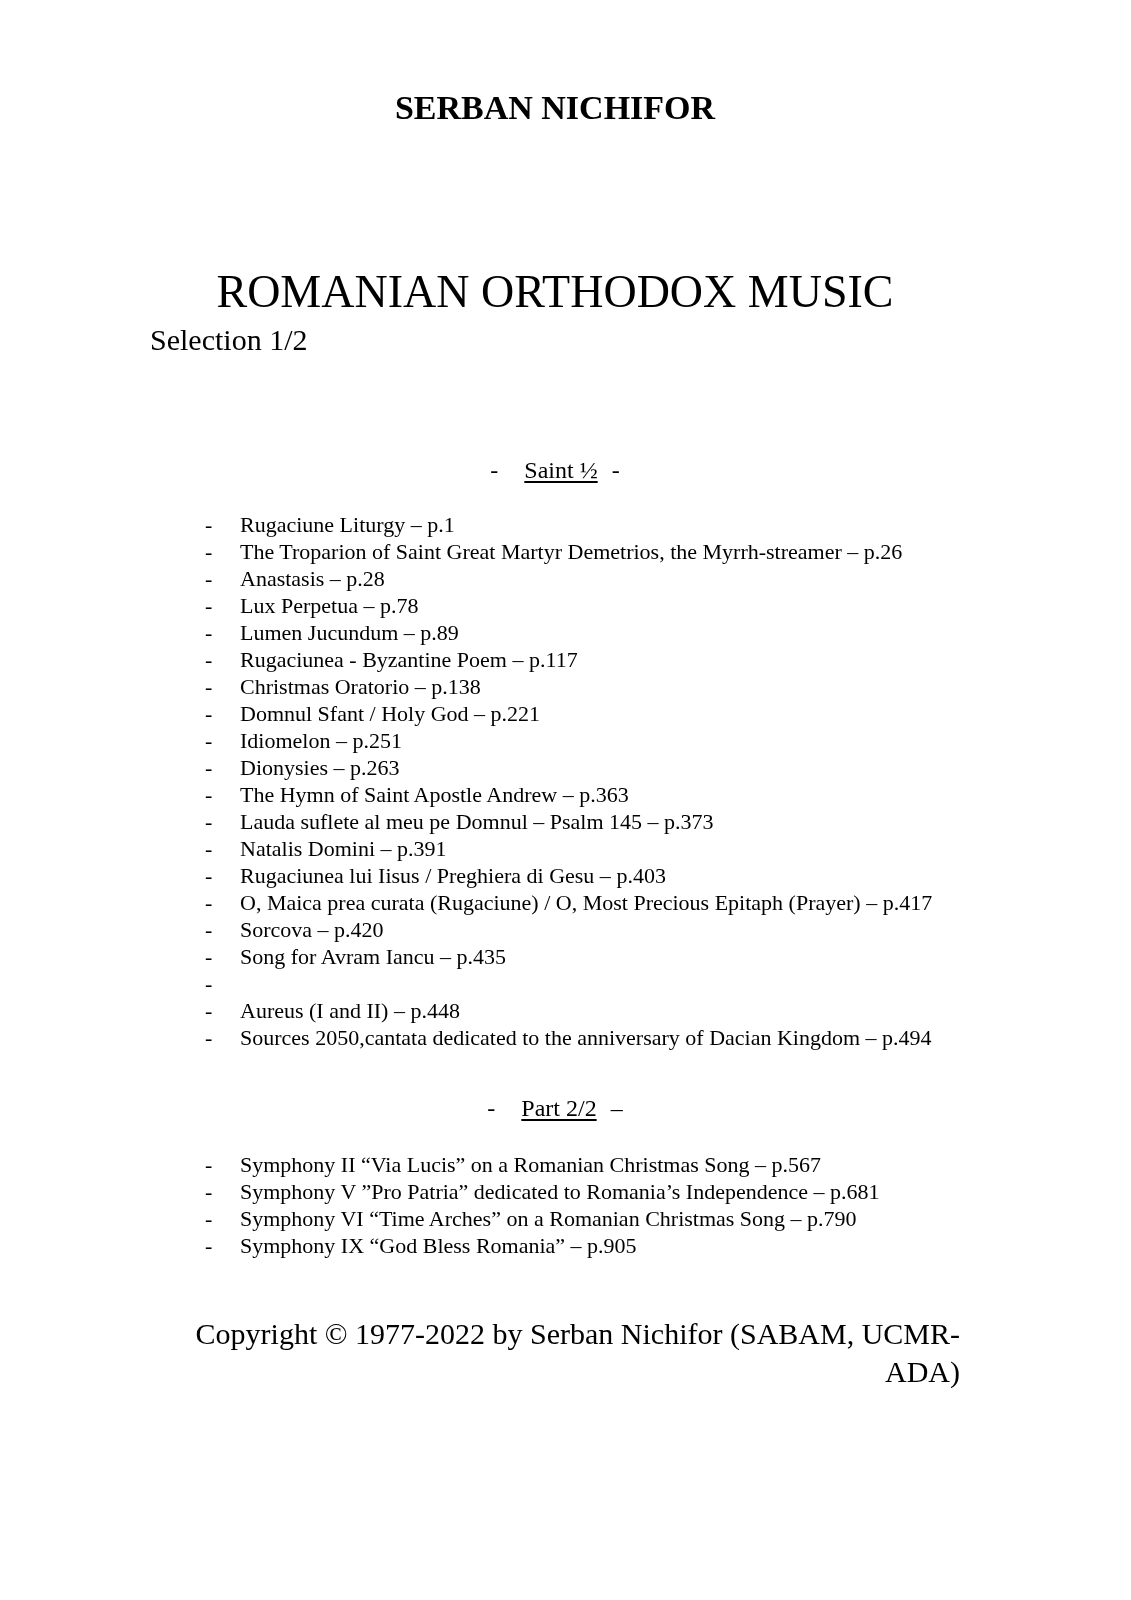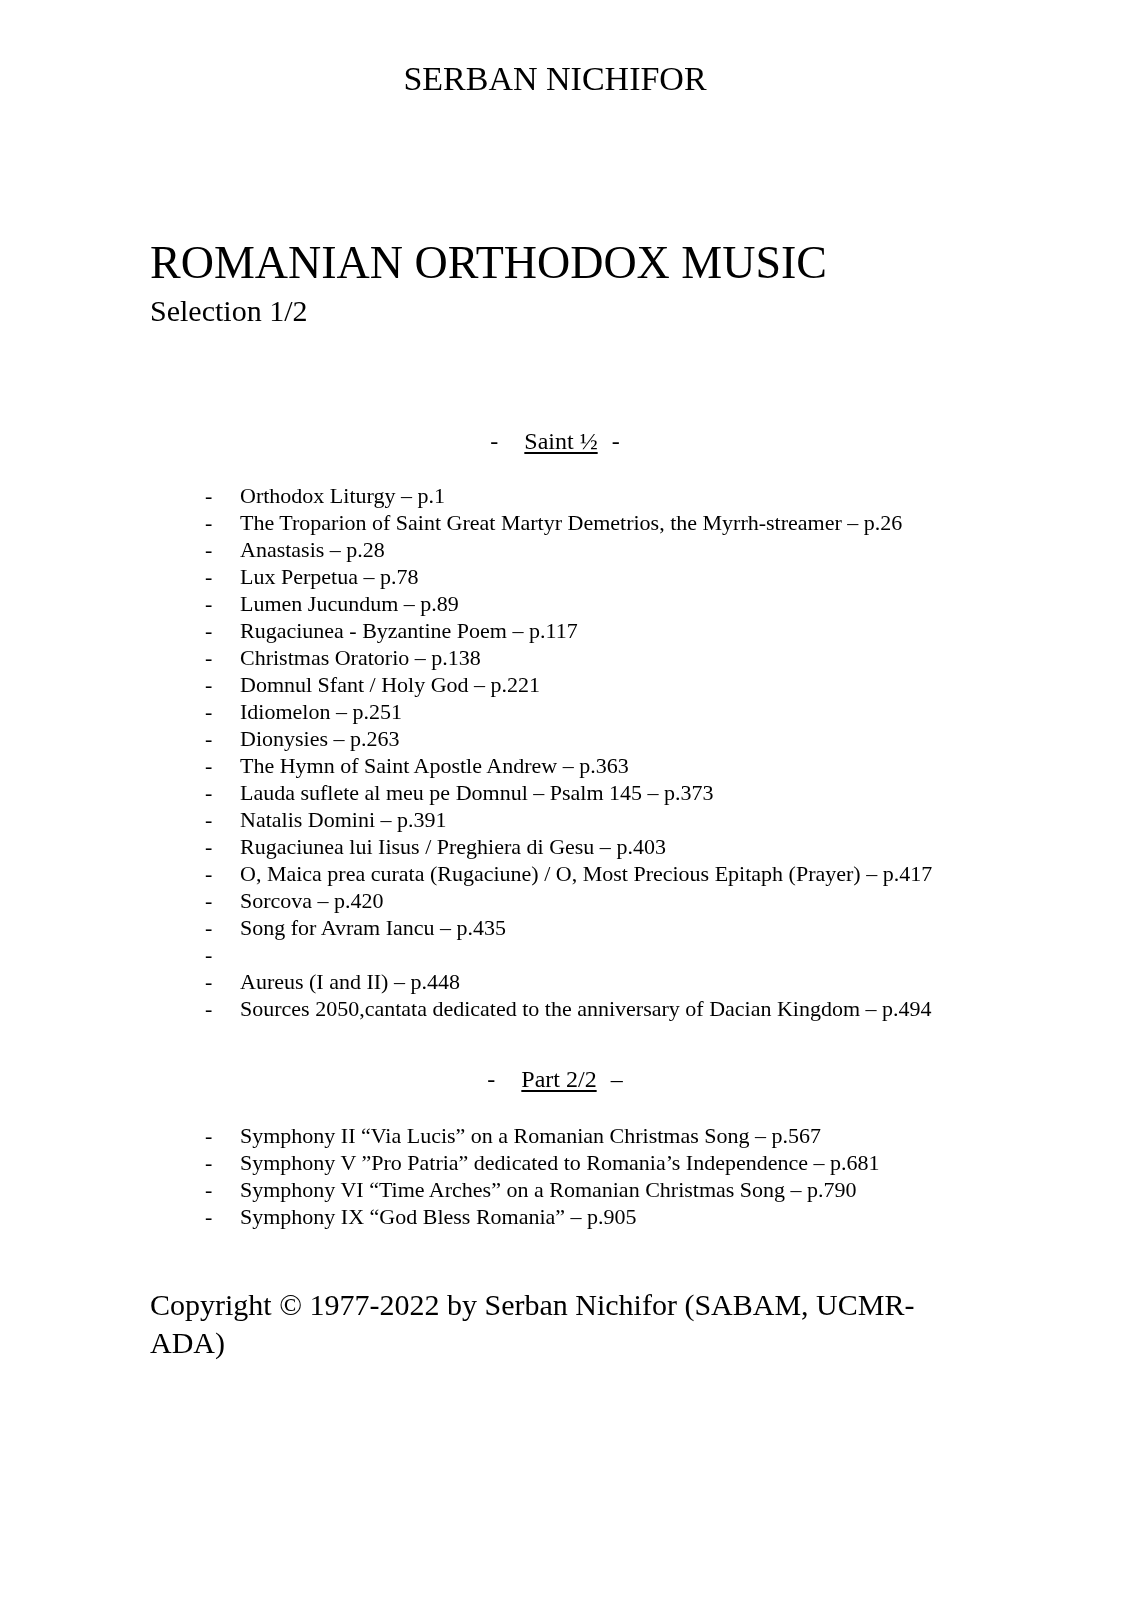--- a/index.html
+++ b/index.html
@@ -10,28 +10,29 @@
     font-family: "Liberation Serif", "DejaVu Serif", serif;
   }
   body { width: 1131px; height: 1600px; overflow: hidden; }
   .page {
     position: relative;
     width: 810px;
     margin-left: 150px;
     height: 1600px;
   }
   .author {
-    padding-top: 59px;
+    padding-top: 88px;
     text-align: center;
     font-size: 34px;
     line-height: 40px;
+    font-weight: bold;
   }
   .title {
     margin: 138px 0 0 0;
-    text-align: left;
+    text-align: center;
     font-size: 46px;
     line-height: 52px;
     font-weight: normal;
   }
   .subtitle {
     margin-top: 2px;
     font-size: 30px;
     line-height: 40px;
   }
   .part-heading {
@@ -54,21 +55,21 @@
   ul.toc.second { margin-top: 28px; }
   ul.toc li {
     display: flex;
     padding-left: 55px;
     white-space: nowrap;
   }
   .bullet { flex: 0 0 35px; width: 35px; }
   .pageref { }
   .copyright {
     margin-top: 56px;
-    text-align: left;
+    text-align: right;
     font-size: 30px;
     line-height: 38px;
   }
 </style>
 </head>
 <body>
 
 <div class="page">
 
   <div class="author">SERBAN NICHIFOR</div>
@@ -77,21 +78,21 @@
   <div class="subtitle">Selection 1/2</div>
 
   <div class="part-heading first">
     <span class="dash-left">-</span><span class="part-label">Saint ½</span>
     <span class="dash-right">-</span>
   </div>
 
   <ul class="toc first">
     <li>
       <span class="bullet">-</span>
-      <span class="item-text"><span>Orthodox Liturgy –</span>
+      <span class="item-text"><span>Rugaciune Liturgy –</span>
         <span class="pageref">p.1</span></span>
     </li>
     <li>
       <span class="bullet">-</span>
       <span class="item-text"><span>The Troparion of Saint Great Martyr Demetrios, the Myrrh-streamer –</span>
         <span class="pageref">p.26</span></span>
     </li>
     <li>
       <span class="bullet">-</span>
       <span class="item-text"><span>Anastasis –</span>

